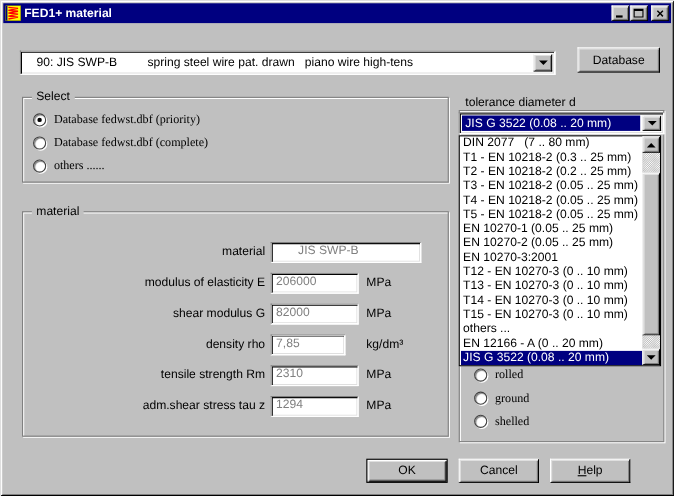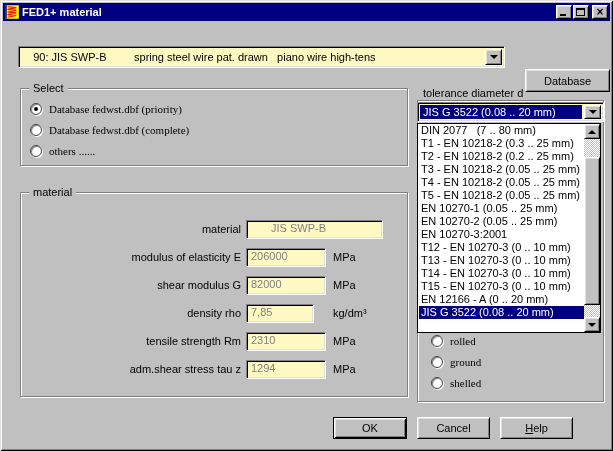--- a/index.html
+++ b/index.html
@@ -23,21 +23,21 @@
   .glyph-min{position:absolute;left:3px;bottom:2px;width:6px;height:2px;background:#000;}
   .glyph-max{position:absolute;left:2px;top:2px;width:9px;height:8px;border:1px solid #000;border-top-width:2px;}
   .glyph-close{position:absolute;left:0;top:-1px;width:100%;text-align:center;font-weight:bold;font-size:12px;line-height:14px;}
   
   .raised{background:#c0c0c0;border:1px solid;border-color:#fff #000 #000 #fff;
     box-shadow: inset 1px 1px 0 #dfdfdf, inset -1px -1px 0 #808080;}
   .btn{display:flex;align-items:center;justify-content:center;cursor:default;}
   .btn-default{border:1px solid #000;
     box-shadow: inset 1px 1px 0 #fff, inset -1px -1px 0 #000,
                 inset 2px 2px 0 #dfdfdf, inset -2px -2px 0 #808080;}
-  .sunken{background:#fef9c3;border:1px solid;border-color:#808080 #fff #fff #808080;
+  .sunken{background:#ffffff;border:1px solid;border-color:#808080 #fff #fff #808080;
     box-shadow: inset 1px 1px 0 #000, inset -1px -1px 0 #dfdfdf;}
   .groupbox{position:absolute;border:1px solid #808080;
     box-shadow: 1px 1px 0 #fff, inset 1px 1px 0 #fff;}
   .group-label{position:absolute;top:-7px;left:8px;background:#c0c0c0;padding:0 4px;line-height:13px;text-align:right;}
   
   .radio-row{display:flex;align-items:center;height:13px;}
   .radio{width:12px;height:12px;border-radius:50%;background:#fff;flex:0 0 auto;
     border:1px solid #404040;box-shadow: inset 1px 1px 1px #808080, 1px 1px 0 #fff;position:relative;}
   .radio.checked::after{content:"";position:absolute;left:3px;top:3px;width:4px;height:4px;border-radius:50%;background:#000;}
   .radio-label{margin-left:7px;line-height:12px;white-space:nowrap;font-family:Liberation Serif, serif;}
@@ -96,21 +96,21 @@
     </span>
   </div>
 
   <div class="combo sunken" style="left:18px;top:46px;width:487px;height:22px;">
     <span class="field-text" style="line-height:16px;">   90: JIS SWP-B         spring steel wire pat. drawn   piano wire high-tens</span>
     <span class="drop-btn raised">
         <span class="tri-down"></span>
       </span>
   </div>
 
-  <div class="raised btn" style="position:absolute;left:525px;top:43px;width:85px;height:23px;margin-top:26px;">
+  <div class="raised btn" style="position:absolute;left:525px;top:43px;width:75px;height:23px;">
     <span>Database</span>
   </div>
 
   <div class="groupbox" style="left:20px;top:88px;width:388px;height:78px;">
     <span class="group-label">Select</span>
     <div id="select-options" style="position:absolute;left:9px;top:13px;display:flex;flex-direction:column;gap:8px;">
         <div class="radio-row">
           <span class="radio checked"></span>
           <span class="radio-label">Database fedwst.dbf (priority)</span>
         </div>
@@ -194,20 +194,21 @@
         <div class="list-item">T3 - EN 10218-2 (0.05 .. 25 mm)</div>
         <div class="list-item">T4 - EN 10218-2 (0.05 .. 25 mm)</div>
         <div class="list-item">T5 - EN 10218-2 (0.05 .. 25 mm)</div>
         <div class="list-item">EN 10270-1 (0.05 .. 25 mm)</div>
         <div class="list-item">EN 10270-2 (0.05 .. 25 mm)</div>
         <div class="list-item">EN 10270-3:2001</div>
         <div class="list-item">T12 - EN 10270-3 (0 .. 10 mm)</div>
         <div class="list-item">T13 - EN 10270-3 (0 .. 10 mm)</div>
         <div class="list-item">T14 - EN 10270-3 (0 .. 10 mm)</div>
         <div class="list-item">T15 - EN 10270-3 (0 .. 10 mm)</div>
+        <div class="list-item">others ...</div>
         <div class="list-item">EN 12166 - A (0 .. 20 mm)</div>
         <div class="list-item selected">JIS G 3522 (0.08 .. 20 mm)</div>
       </div>
     <div class="scrollbar">
       <span class="sb-btn raised">
           <span class="tri-up"></span>
         </span>
       <span class="sb-dither" style="height:18px;flex:0 0 auto;"></span>
       <span class="sb-thumb raised"></span>
       <span class="sb-dither sb-fill"></span>

